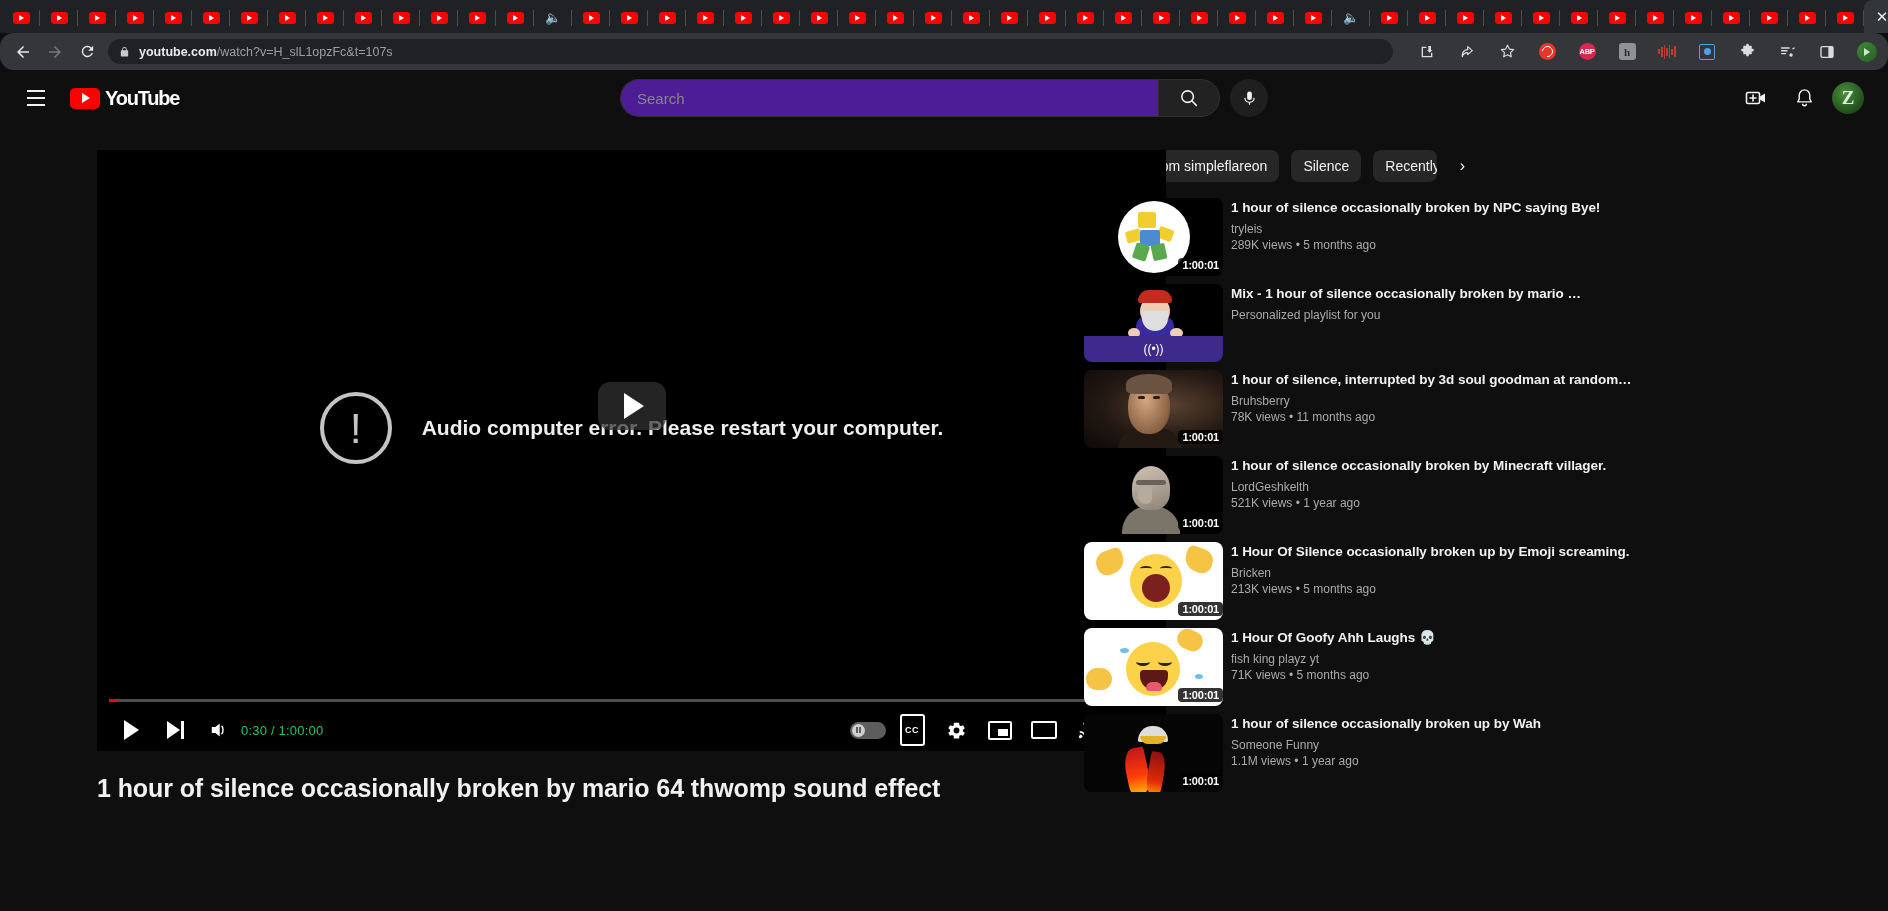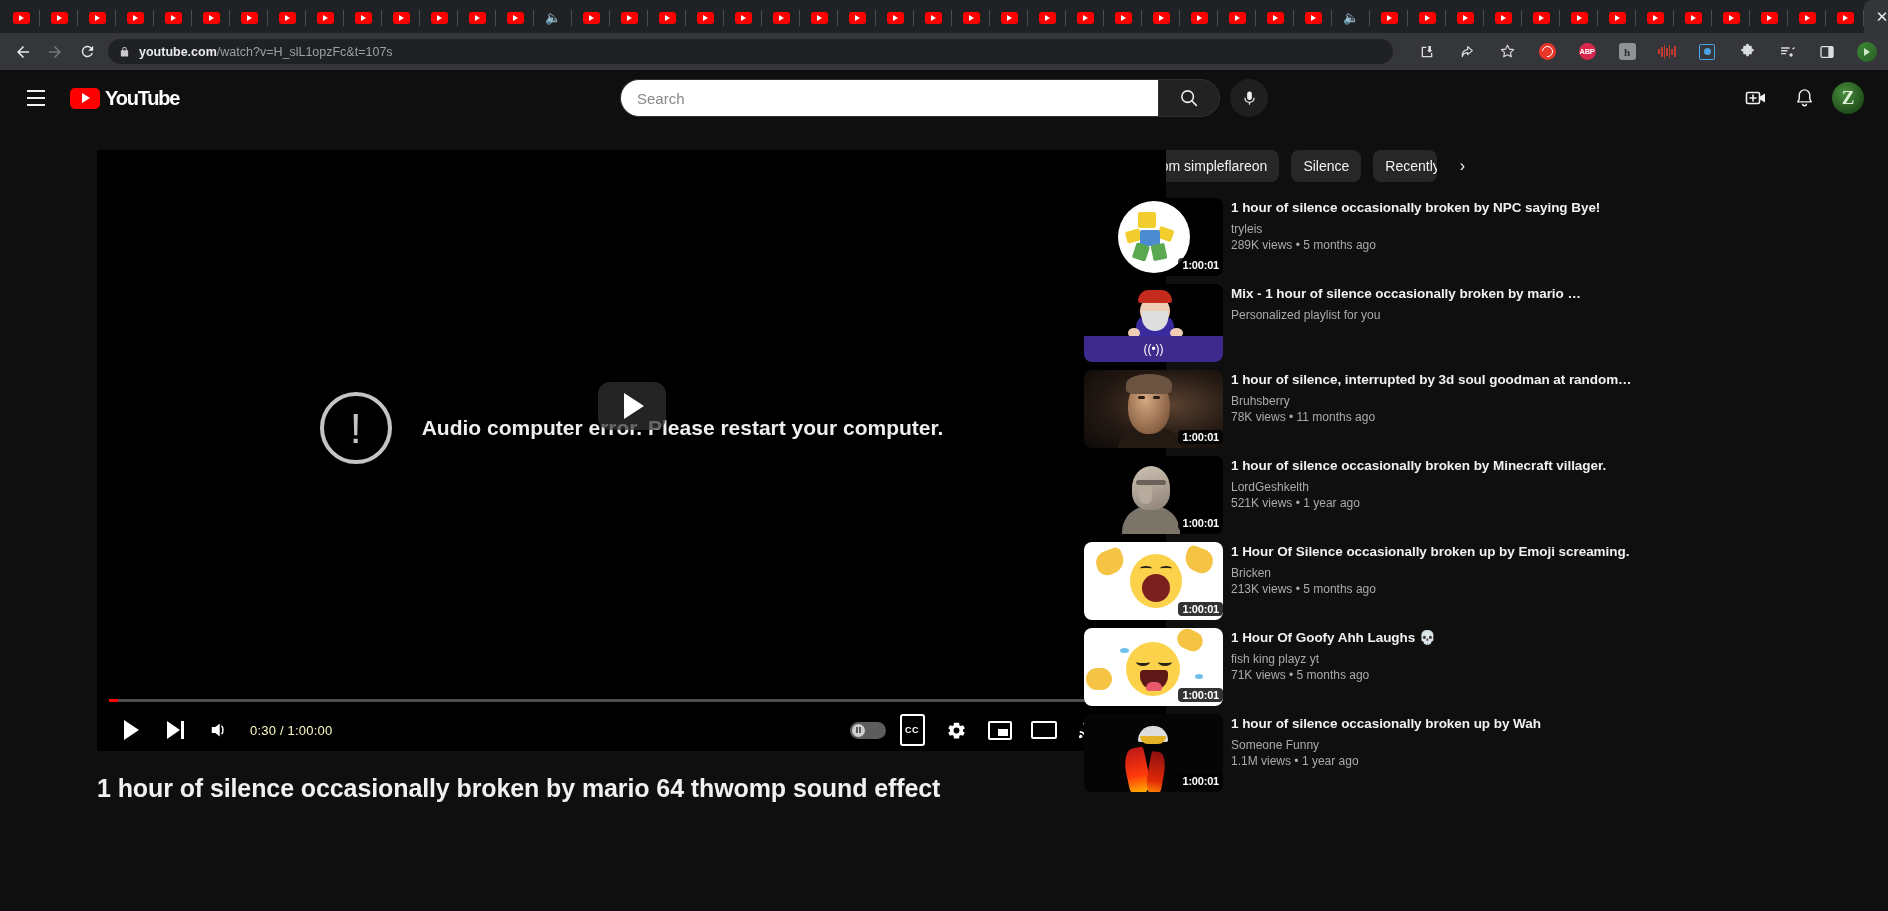--- a/index.html
+++ b/index.html
@@ -46,21 +46,21 @@
     width: 36px; height: 33px; background: #323639;
     border-radius: 8px 8px 0 0; flex: 0 0 36px;
   }
   .tab.active-close::after { display: none; }
   .close-x { color: #e8eaed; font-size: 15px; font-weight: 300; }
 
   
   .toolbar {
     height: 37px; background: #35363a;
     display: flex; align-items: center;
-    padding: 0 8px; gap: 2px; flex: 0 0 37px;
+    padding: 0 8px; gap: 2px; flex: 0 0 37px; border-radius: 14px;
   }
   .nav-btn {
     width: 30px; height: 30px; border-radius: 50%;
     display: flex; align-items: center; justify-content: center;
     color: #e8eaed; flex: 0 0 30px;
   }
   .nav-btn.disabled { color: #75777a; }
   .omnibox {
     flex: 1; height: 25px; background: #202124;
     border-radius: 13px; margin: 0 7px 0 4px;
@@ -119,21 +119,21 @@
   .yt-logo { display: flex; align-items: center; gap: 5px; }
   .yt-logo-mark { width: 30px; height: 21px; background: #ff0000; border-radius: 5px;
     display: flex; align-items: center; justify-content: center; }
   .yt-logo-mark::after { content:""; width:0;height:0;
     border-left: 8px solid #fff; border-top: 5px solid transparent;
     border-bottom: 5px solid transparent; margin-left: 2px; }
   .yt-logo-text { color: #fff; font-size: 20px; font-weight: 700; letter-spacing: -1.2px; }
 
   .yt-center { flex: 1; display: flex; align-items: center; justify-content: center; gap: 10px; }
   .search-wrap { display: flex; width: 600px; height: 38px; }
-  .search-box { flex: 1; background: #ffffff; border: 1px solid #303030;
+  .search-box { flex: 1; background: #4c1d95; border: 1px solid #303030;
     border-right: none; border-radius: 19px 0 0 19px;
     display: flex; align-items: center; padding: 0 4px 0 16px; }
   .search-placeholder { color: #888; font-size: 15px; }
   .search-btn { width: 62px; background: #222222; border: 1px solid #303030;
     border-radius: 0 19px 19px 0; display: flex;
     align-items: center; justify-content: center; }
   .mic-btn { width: 38px; height: 38px; border-radius: 50%; background: #1f1f1f;
     display: flex; align-items: center; justify-content: center; }
 
   .yt-right { display: flex; align-items: center; gap: 8px; width: 225px;
@@ -182,21 +182,21 @@
   .ctrl-row { position: absolute; left: 0; right: 0; top: 10px;
     height: 42px; display: flex; align-items: center; padding: 0 12px; }
   .ctrl-btn { width: 44px; height: 42px; display: flex;
     align-items: center; justify-content: center; }
   .play-tri { width:0;height:0; border-left: 15px solid #fff;
     border-top: 10px solid transparent; border-bottom: 10px solid transparent; }
   .next-ico { display: flex; align-items: center; }
   .next-ico::before { content:""; width:0;height:0; border-left: 13px solid #fff;
     border-top: 9px solid transparent; border-bottom: 9px solid transparent; }
   .next-ico::after { content:""; width: 3px; height: 18px; background: #fff; margin-left: 1px; }
-  .time-disp { color: #fef9c3; font-size: 13px; margin-left: 9px; letter-spacing: .2px; }
+  .time-disp { color: #22c55e; font-size: 13px; margin-left: 0; letter-spacing: .2px; }
   .ctrl-right { margin-left: auto; display: flex; align-items: center; }
   .autoplay-toggle { width: 36px; height: 17px; border-radius: 9px;
     background: #5d5d5d; display: flex; align-items: center; padding: 0 2px; }
   .autoplay-knob { width: 13px; height: 13px; border-radius: 50%; background: #cfcfcf;
     display: flex; align-items: center; justify-content: center; gap: 1.5px; }
   .autoplay-knob i { width: 1.6px; height: 6px; background: #5d5d5d; display: block; }
   .cc-box { width: 25px; height: 32px; border: 2px solid #fff; border-radius: 3px;
     color: #fff; font-size: 9px; font-weight: 700; display: flex;
     align-items: center; justify-content: center; letter-spacing: .5px; }
   .gear { width: 21px; height: 21px; }

